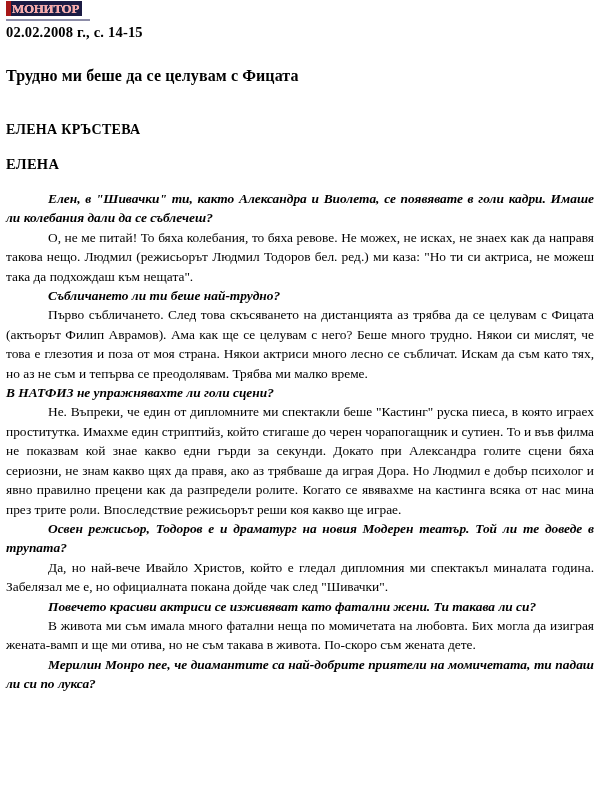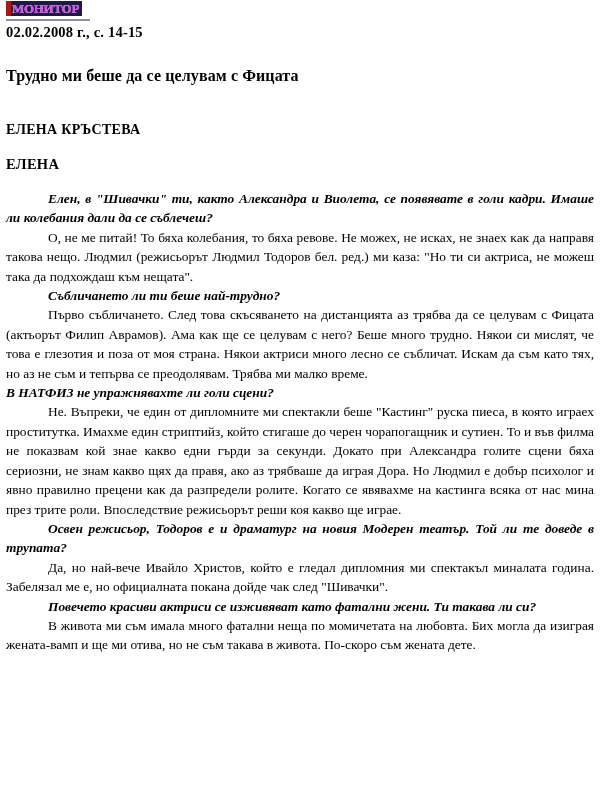--- a/index.html
+++ b/index.html
@@ -39,21 +39,21 @@
   }
   .logo-red-edge {
     display: inline-block;
     width: 5px;
     height: 15px;
     background: #a81818;
     vertical-align: top;
   }
   .logo-text {
     display: inline-block;
-    color: #d946ef;
+    color: #fca5a5;
     font-family: "Liberation Serif", "DejaVu Serif", serif;
     font-weight: bold;
     font-size: 13px;
     letter-spacing: -0.3px;
     vertical-align: top;
     line-height: 15px;
     padding-left: 1px;
     text-shadow: 0 0 0 #fff;
   }
   .logo-underline {
@@ -143,15 +143,16 @@
       <p class="q">Елен, в "Шивачки" ти, както Александра и Виолета, се появявате в голи кадри. Имаше ли колебания дали да се съблечеш?</p>
       <p class="a">О, не ме питай! То бяха колебания, то бяха ревове. Не можех, не исках, не знаех как да направя такова нещо. Людмил (режисьорът Людмил Тодоров  бел. ред.) ми каза: "Но ти си актриса, не можеш така да подхождаш към нещата".</p>
       <p class="q">Събличането ли ти беше най-трудно?</p>
       <p class="a">Първо  събличането. След това скъсяването на дистанцията  аз трябва да се целувам с Фицата (актьорът Филип Аврамов). Ама как ще се целувам с него? Беше много трудно. Някои си мислят, че това е глезотия и поза от моя страна. Някои актриси много лесно се събличат. Искам да съм като тях, но аз не съм и тепърва се преодолявам. Трябва ми малко време.</p>
       <p class="q noindent">В НАТФИЗ не упражнявахте ли голи сцени?</p>
       <p class="a">Не. Въпреки, че един от дипломните ми спектакли беше "Кастинг" руска пиеса, в която играех проститутка. Имахме един стриптийз, който стигаше до черен чорапогащник и сутиен. То и във филма не показвам кой знае какво  едни гърди за секунди. Докато при Александра голите сцени бяха сериозни, не знам какво щях да правя, ако аз трябваше да играя Дора. Но Людмил е добър психолог и явно правилно прецени как да разпредели ролите. Когато се явявахме на кастинга всяка от нас мина през трите роли. Впоследствие режисьорът реши коя какво ще играе.</p>
       <p class="q">Освен режисьор, Тодоров е и драматург на новия Модерен театър. Той ли те доведе в трупата?</p>
       <p class="a">Да, но най-вече Ивайло Христов, който е гледал дипломния ми спектакъл миналата година. Забелязал ме е, но официалната покана дойде чак след "Шивачки".</p>
       <p class="q">Повечето красиви актриси се изживяват като фатални жени. Ти такава ли си?</p>
       <p class="a">В живота ми съм имала много фатални неща по момичетата на любовта. Бих могла да изиграя жената-вамп и ще ми отива, но не съм такава в живота. По-скоро съм жената дете.</p>
+      <p class="q">Мерилин Монро пее, че диамантите са най-добрите приятели на момичетата, ти падаш ли си по лукса?</p>
     </div>
 
 </div>
 
 </body></html>

